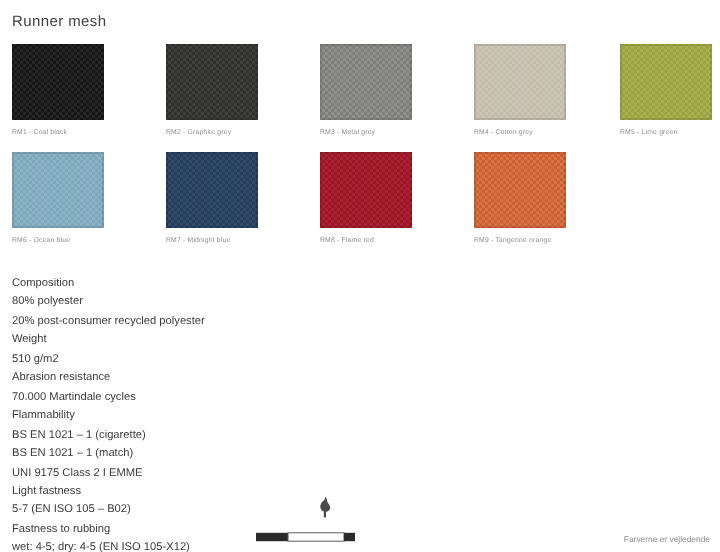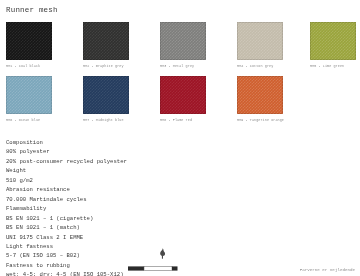--- a/index.html
+++ b/index.html
@@ -4,21 +4,21 @@
 <style>
   html,body{margin:0;padding:0;}
   body{
     width:360px;height:276px;
     background:#ffffff;
     font-family:"Liberation Sans", sans-serif;
     color:#3a3a3a;
     overflow:hidden;
     position:relative;
   }
-  #page{position:relative;width:360px;height:276px;font-family:Liberation Mono, monospace;}
+  #page{position:relative;width:360px;height:276px;}
 
   .title{
     position:absolute;left:6px;top:6px;
     font-size:7.5px;color:#3f3f3f;letter-spacing:.2px;
   }
 
   .swatch-grid{position:absolute;left:0;top:22px;width:360px;}
   .row{position:relative;height:54px;}
   .cell{position:absolute;top:0;width:46px;}
   .chip{

